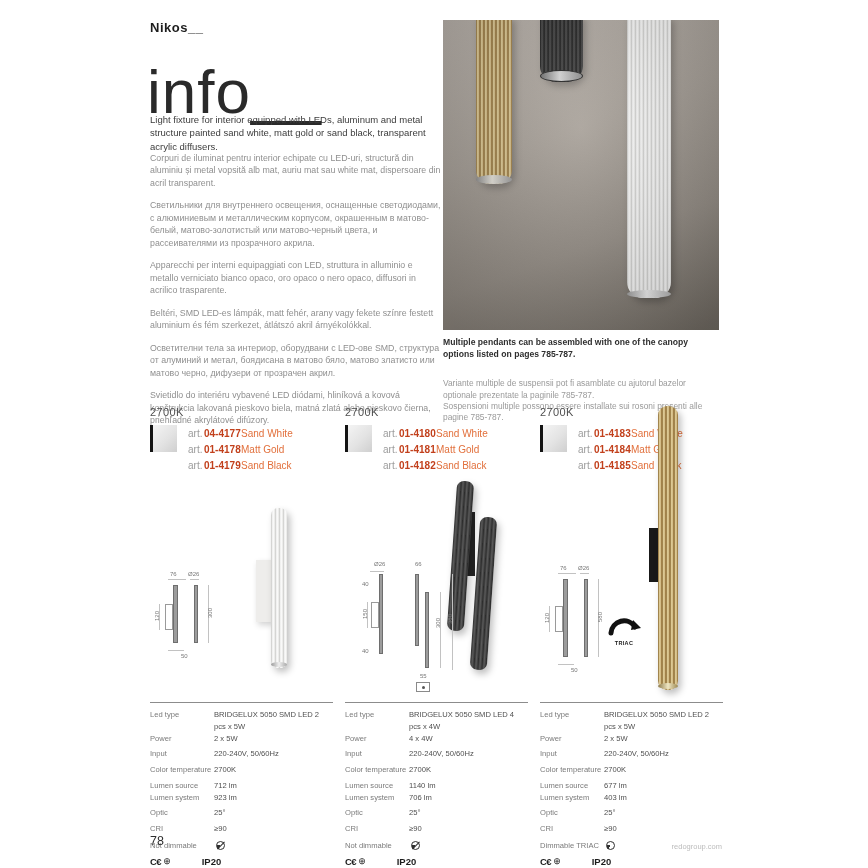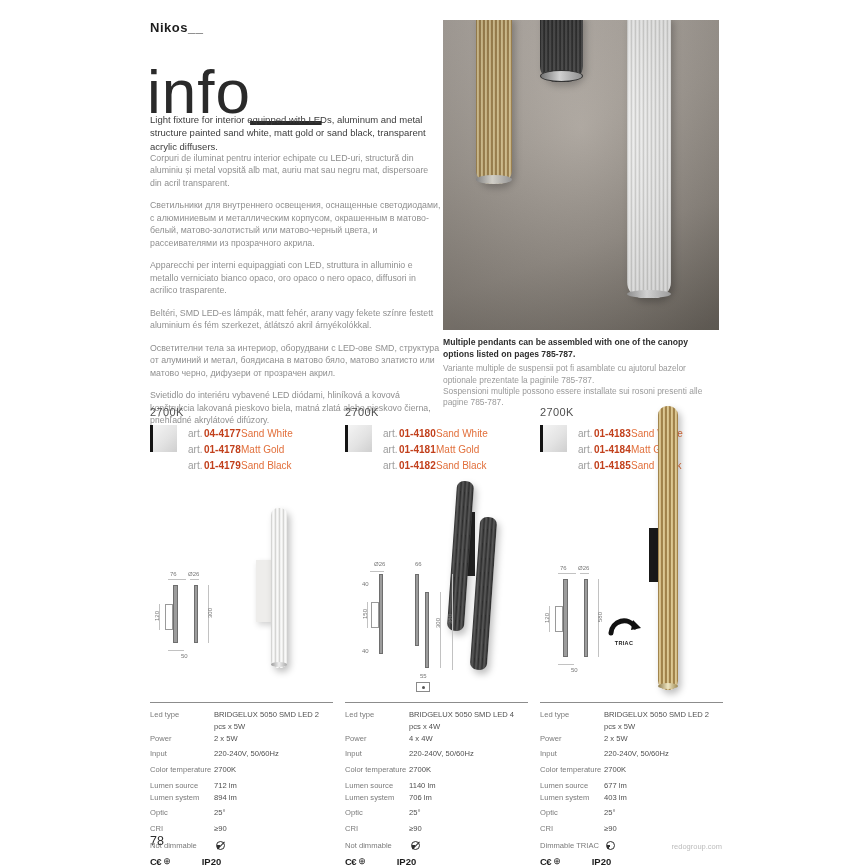--- a/index.html
+++ b/index.html
@@ -19,21 +19,21 @@
     background:linear-gradient(160deg,#b7b0a9 0%,#a69f97 38%,#948d85 68%,#716b63 100%); overflow:hidden; }
   .photo .vign { position:absolute; inset:0; background:radial-gradient(ellipse at 50% 35%, rgba(255,255,255,.10), rgba(0,0,0,.18) 95%); }
   .tube { position:absolute; }
   .ribs-gold  { background:repeating-linear-gradient(90deg,#7a5c2e 0px,#c8ad6e 1px,#f0e3b6 2px,#b9985a 3px,#8a6c38 4px); }
   .ribs-white { background:repeating-linear-gradient(90deg,#c6c6c4 0px,#ffffff 2px,#e6e6e4 4px); }
   .ribs-black { background:repeating-linear-gradient(90deg,#121212 0px,#4c4c4c 2px,#1b1b1b 4px); }
   .ribs-dgray { background:repeating-linear-gradient(90deg,#2b2b2b 0px,#5a5a5a 2px,#333333 4px); }
   .endcap { position:absolute; left:0; right:0; border-radius:50%; }
   
   .caption { position:absolute; left:443px; top:337px; width:278px; }
-  .caption .en { font-size:8.6px; font-weight:bold; color:#2e2e2e; line-height:1.35; margin-bottom:3px; }
+  .caption .en { font-size:8.6px; font-weight:bold; color:#2e2e2e; line-height:1.35; margin-bottom:18px; }
   .caption .oth { font-size:8.4px; color:#9a9a9a; line-height:1.35; }
   
   .col { position:absolute; top:406px; width:182px; }
   .temp { font-size:11px; color:#4f4f4f; letter-spacing:.4px; }
   .art-block { display:flex; margin-top:7px; }
   .thumb { width:27px; height:27px; background:linear-gradient(135deg,#f4f4f4 0%,#e3e3e3 55%,#cfcfcf 100%); border-left:3px solid #141414; flex:none; }
   .art-rows { margin-left:11px; padding-top:1px; }
   .art-row { display:flex; font-size:10px; line-height:1.62; white-space:nowrap; }
   .art-l { color:#9b9b9b; width:16px; }
   .art-c { font-weight:bold; color:#c2401c; width:37px; }
@@ -72,21 +72,21 @@
 </style>
 </head>
 <body>
 
 <div class="page">
 
   <div class="brand">Nikos__</div>
   <div class="title">info__</div>
   <div class="intro-en">Light fixture for interior equipped with LEDs, aluminum and metal structure painted sand white, matt gold or sand black, transparent acrylic diffusers.</div>
   <div class="paras">
-    <p>Corpuri de iluminat pentru interior echipate cu LED-uri, structură din aluminiu și metal vopsită alb mat, auriu mat sau negru mat, dispersoare din acril transparent.</p>
+    <p>Corpuri de iluminat pentru interior echipate cu LED-uri, structură din aluminiu și metal vopsită alb mat, auriu mat sau white mat, dispersoare din acril transparent.</p>
     <p>Светильники для внутреннего освещения, оснащенные светодиодами, с алюминиевым и металлическим корпусом, окрашенным в матово-белый, матово-золотистый или матово-черный цвета, и рассеивателями из прозрачного акрила.</p>
     <p>Apparecchi per interni equipaggiati con LED, struttura in alluminio e metallo verniciato bianco opaco, oro opaco o nero opaco, diffusori in acrilico trasparente.</p>
     <p>Beltéri, SMD LED-es lámpák, matt fehér, arany vagy fekete színre festett aluminium és fém szerkezet, átlátszó akril árnyékolókkal.</p>
     <p>Осветителни тела за интериор, оборудвани с LED-ове SMD, структура от алуминий и метал, боядисана в матово бяло, матово златисто или матово черно, дифузери от прозрачен акрил.</p>
     <p>Svietidlo do interiéru vybavené LED diódami, hliníková a kovová konštrukcia lakovaná pieskovo biela, matná zlatá alebo pieskovo čierna, priehľadné akrylátové difúzory.</p>
   </div>
 
   <div class="photo">
     <div class="tube ribs-gold shadowed" style="left:33px;top:-4px;width:36px;height:168px;border-radius:0 0 14px 14px;">
       <div class="endcap" style="bottom:0;height:9px;background:linear-gradient(90deg,#8d8d8d,#e5e2da 45%,#9a9a9a);"></div>
@@ -269,21 +269,21 @@
     <div class="spec-row gap">
         <span class="sl">Color temperature</span>
         <span class="sv">2700K</span>
       </div>
     <div class="spec-row gap">
         <span class="sl">Lumen source</span>
         <span class="sv">712 lm</span>
       </div>
     <div class="spec-row">
         <span class="sl">Lumen system</span>
-        <span class="sv">894 lm</span>
+        <span class="sv">923 lm</span>
       </div>
     <div class="spec-row gap">
         <span class="sl">Optic</span>
         <span class="sv">25°</span>
       </div>
     <div class="spec-row gap">
         <span class="sl">CRI</span>
         <span class="sv">≥90</span>
       </div>
     <div class="spec-row dimrow">

